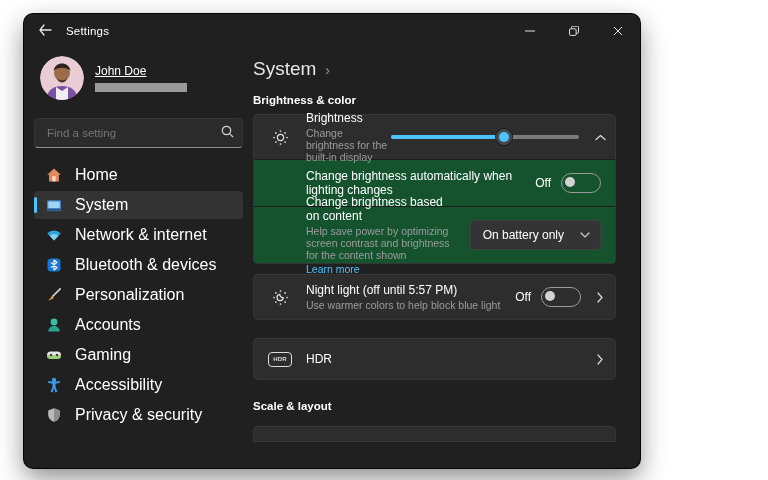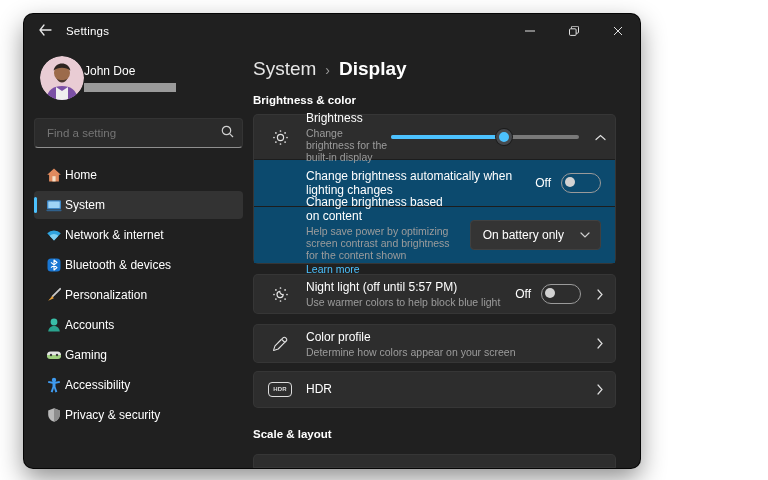--- a/index.html
+++ b/index.html
@@ -8,48 +8,48 @@
           box-shadow:0 0 0 1px #050505,0 10px 26px rgba(0,0,0,.45);overflow:hidden;color:#ffffff;display:flex;flex-direction:column;}
   
   .titlebar{height:34px;flex:0 0 auto;display:flex;align-items:center;}
   .back-btn{width:42px;height:34px;display:flex;align-items:center;justify-content:center;cursor:pointer;}
   .tb-title{font-size:11.5px;letter-spacing:.2px;}
   .tb-spacer{flex:1;}
   .tb-btn{width:44px;height:34px;display:flex;align-items:center;justify-content:center;cursor:pointer;}
   
   .app-body{flex:1;display:flex;min-height:0;}
   .sidebar{width:229px;flex:0 0 auto;display:flex;flex-direction:column;}
-  .user{display:flex;align-items:center;padding:8px 16px 10px 16px;}
+  .user{display:flex;align-items:center;gap:11px;padding:8px 16px 10px 16px;text-decoration:underline;}
   .avatar{width:44px;height:44px;border-radius:50%;overflow:hidden;flex:0 0 auto;}
   .user-name{font-size:12px;}
   .user-bar{width:92px;height:9px;background:#9a9a9a;margin-top:5px;}
   .search{margin:8px 10px 12px 10px;height:28px;background:#2b2b2b;border:1px solid #343434;border-bottom:1px solid #8f8f8f;
           border-radius:4px;display:flex;align-items:center;padding:0 8px 0 10px;}
   .search input{flex:1;background:transparent;border:0;outline:0;color:#cfcfcf;font-size:11.5px;font-family:"Liberation Sans",sans-serif;}
   .nav{display:flex;flex-direction:column;}
-  .nav-item{height:28px;margin:1px 10px;border-radius:4px;display:flex;align-items:center;gap:3px;padding:0 12px;font-size:12px;cursor:pointer;position:relative;}
+  .nav-item{height:28px;margin:1px 10px;border-radius:4px;display:flex;align-items:center;gap:13px;padding:0 12px;font-size:16px;cursor:pointer;position:relative;}
   .nav-item.selected{background:#333333;}
   .nav-item.selected::before{content:"";position:absolute;left:0;top:6px;width:3px;height:16px;border-radius:2px;background:var(--accent);}
   .nav-icon{width:16px;height:16px;flex:0 0 auto;display:flex;}
   
   .content{flex:1;min-width:0;padding-right:24px;display:flex;flex-direction:column;}
   .breadcrumb{margin-top:10px;display:flex;align-items:baseline;gap:9px;}
   .bc-parent{font-size:19px;color:#e6e6e6;font-weight:400;cursor:pointer;}
   .bc-sep{font-size:14px;color:#9a9a9a;}
   .bc-current{font-size:19px;font-weight:700;}
   .section-label{font-size:11.5px;font-weight:700;margin:14px 0 8px 0;}
   .card{background:#2d2d2d;border:1px solid rgba(255,255,255,0.045);border-radius:5px;}
   .row{display:flex;align-items:center;}
   .icon-cell{width:52px;display:flex;align-items:center;justify-content:center;flex:0 0 auto;}
   .txt{flex:1;min-width:0;}
   .row-title{font-size:12px;}
   .row-sub{font-size:10.5px;color:#9c9c9c;margin-top:2px;}
   .link{font-size:10.5px;color:var(--link);margin-top:2px;cursor:pointer;}
   .exp-header{height:44px;}
-  .exp-sub{background:#0c4a6e;border-top:1px solid #1d1d1d;display:flex;align-items:center;padding:0 14px 0 52px;}
+  .exp-sub{background:#14532d;border-top:1px solid #1d1d1d;display:flex;align-items:center;padding:0 14px 0 52px;}
   .exp-sub.r2{height:46px;}
   .exp-sub.r3{height:56px;}
   .plain-label{font-size:12px;flex:1;}
   
   .slider{width:188px;height:16px;position:relative;display:flex;align-items:center;margin-right:6px;cursor:pointer;}
   .slider-track{position:absolute;left:0;right:0;height:4px;border-radius:2px;background:#797979;}
   .slider-fill{position:absolute;left:0;height:4px;border-radius:2px;background:var(--accent);}
   .slider-thumb{position:absolute;top:0;width:10px;height:10px;border-radius:50%;background:var(--accent);
                 border:3px solid #46494d;box-shadow:0 0 0 1px #1b1b1b;margin-left:-8px;}
   
@@ -217,21 +217,20 @@
           <span>Privacy &amp; security</span>
         </div>
       </div>
     </div>
 
     <div class="content">
 
       <div class="breadcrumb">
         <span class="bc-parent">System</span>
         <span class="bc-sep">›</span>
-        <span class="bc-current">Display</span>
       </div>
 
       <div class="section-label">Brightness &amp; color</div>
 
       <div class="card">
         <div class="row exp-header">
           <div class="icon-cell">
             <svg width="17" height="17" viewBox="0 0 17 17">
                 <circle cx="8.5" cy="8.5" r="3.1" stroke="#e2e2e2" stroke-width="1.2" fill="none"></circle>
                 <g fill="#e2e2e2">
@@ -323,57 +322,38 @@
           <span class="chev">
               <svg width="6" height="11" viewBox="0 0 6 11">
                 <path d="M1 1l4 4.5L1 10" stroke="#dedede" stroke-width="1.2" fill="none" stroke-linecap="round"></path>
               </svg>
             </span>
         </div>
       </div>
 
       <div class="gap10"></div>
 
-      <div class="card row" style="height:42px;">
+
+      <div class="gap8"></div>
+
+      <div class="card row" style="height:40px;">
         <div class="icon-cell">
-          <svg width="16" height="16" viewBox="0 0 16 16">
-              <path d="M9.6 3.2l3.2 3.2M11 1.8a1.9 1.9 0 0 1 2.7 0l.5.5a1.9 1.9 0 0 1 0 2.7l-1.4 1.4-3.2-3.2Z" stroke="#e2e2e2" stroke-width="1.1" fill="none"></path>
-              <path d="M9.3 3.5 3 9.8l-1 3-.4 1.6 1.6-.4 3-1 6.3-6.3" stroke="#e2e2e2" stroke-width="1.1" fill="none" stroke-linejoin="round"></path>
-            </svg>
+          <div class="hdr-badge">HDR</div>
         </div>
         <div class="txt">
-          <div class="row-title">Color profile</div>
-          <div class="row-sub">Determine how colors appear on your screen</div>
+          <div class="row-title">HDR</div>
         </div>
         <div class="chev-cell">
           <span class="chev">
               <svg width="6" height="11" viewBox="0 0 6 11">
                 <path d="M1 1l4 4.5L1 10" stroke="#dedede" stroke-width="1.2" fill="none" stroke-linecap="round"></path>
               </svg>
             </span>
         </div>
       </div>
 
-      <div class="gap8"></div>
-
-      <div class="card row" style="height:40px;">
-        <div class="icon-cell">
-          <div class="hdr-badge">HDR</div>
-        </div>
-        <div class="txt">
-          <div class="row-title">HDR</div>
-        </div>
-        <div class="chev-cell">
-          <span class="chev">
-              <svg width="6" height="11" viewBox="0 0 6 11">
-                <path d="M1 1l4 4.5L1 10" stroke="#dedede" stroke-width="1.2" fill="none" stroke-linecap="round"></path>
-              </svg>
-            </span>
-        </div>
-      </div>
-
       <div class="section-label" style="margin-top:20px;">Scale &amp; layout</div>
 
       <div class="card partial"></div>
 
     </div>
   </div>
 </div>
 
 </body></html>

